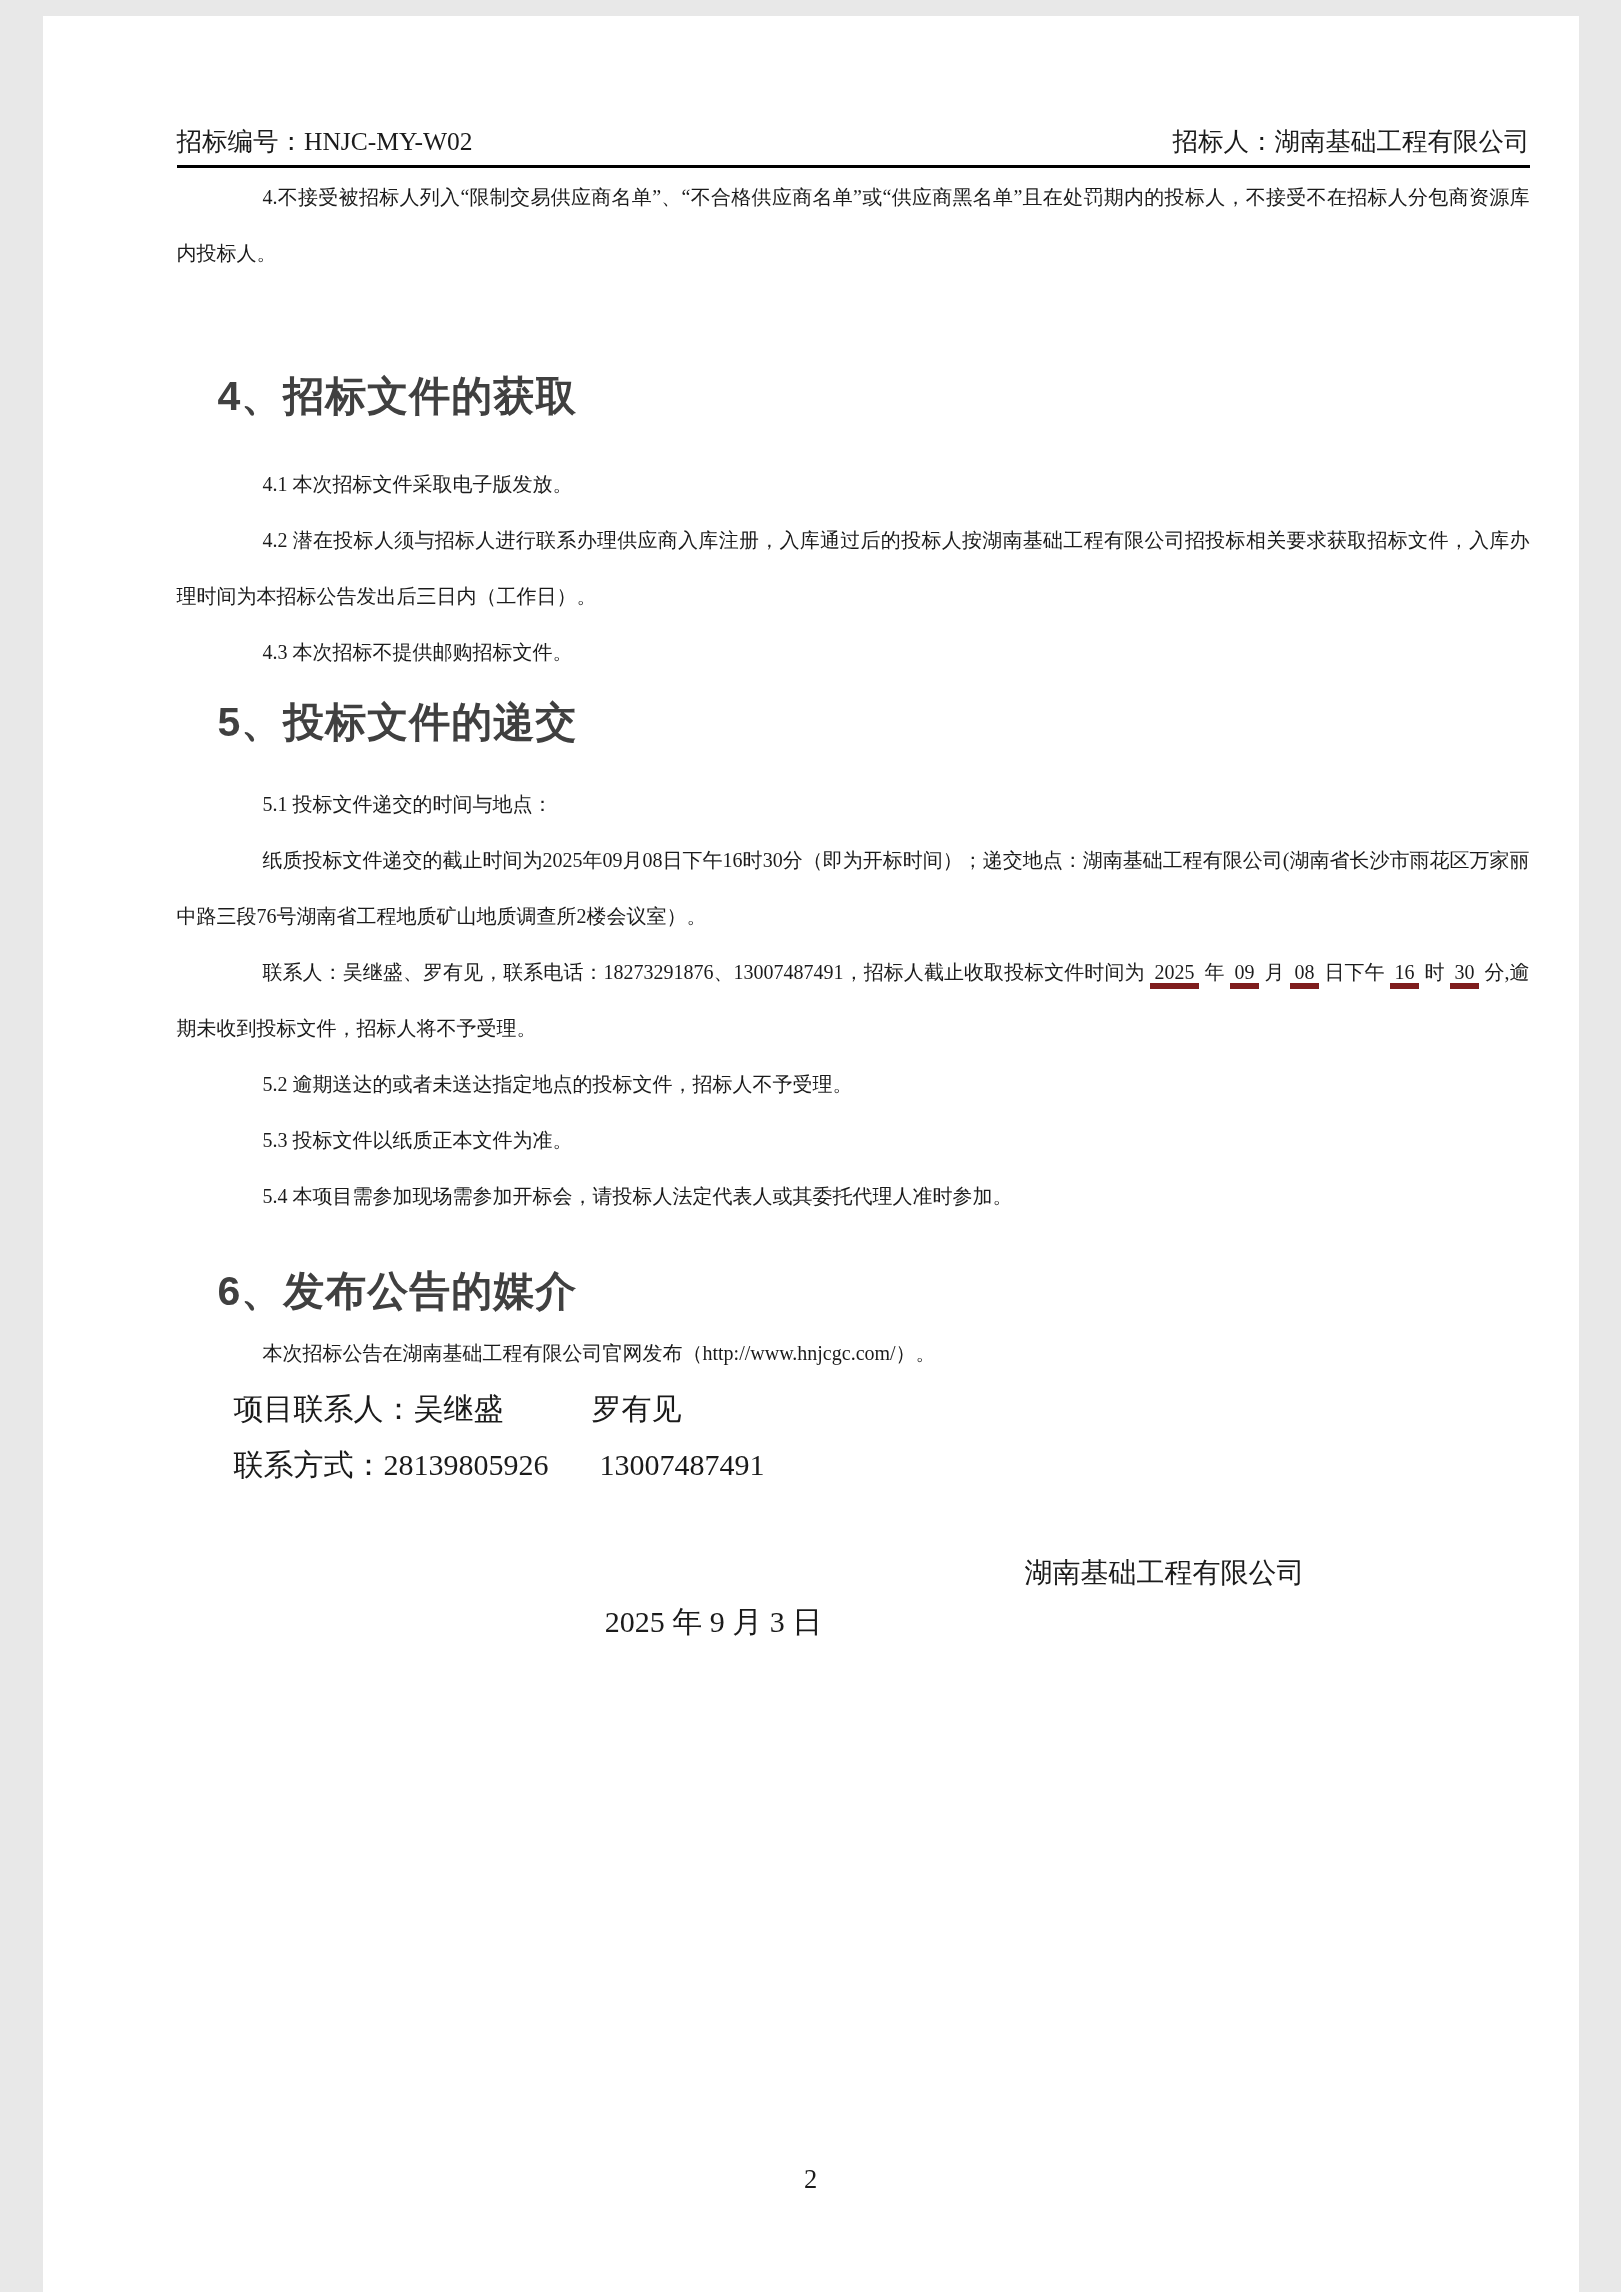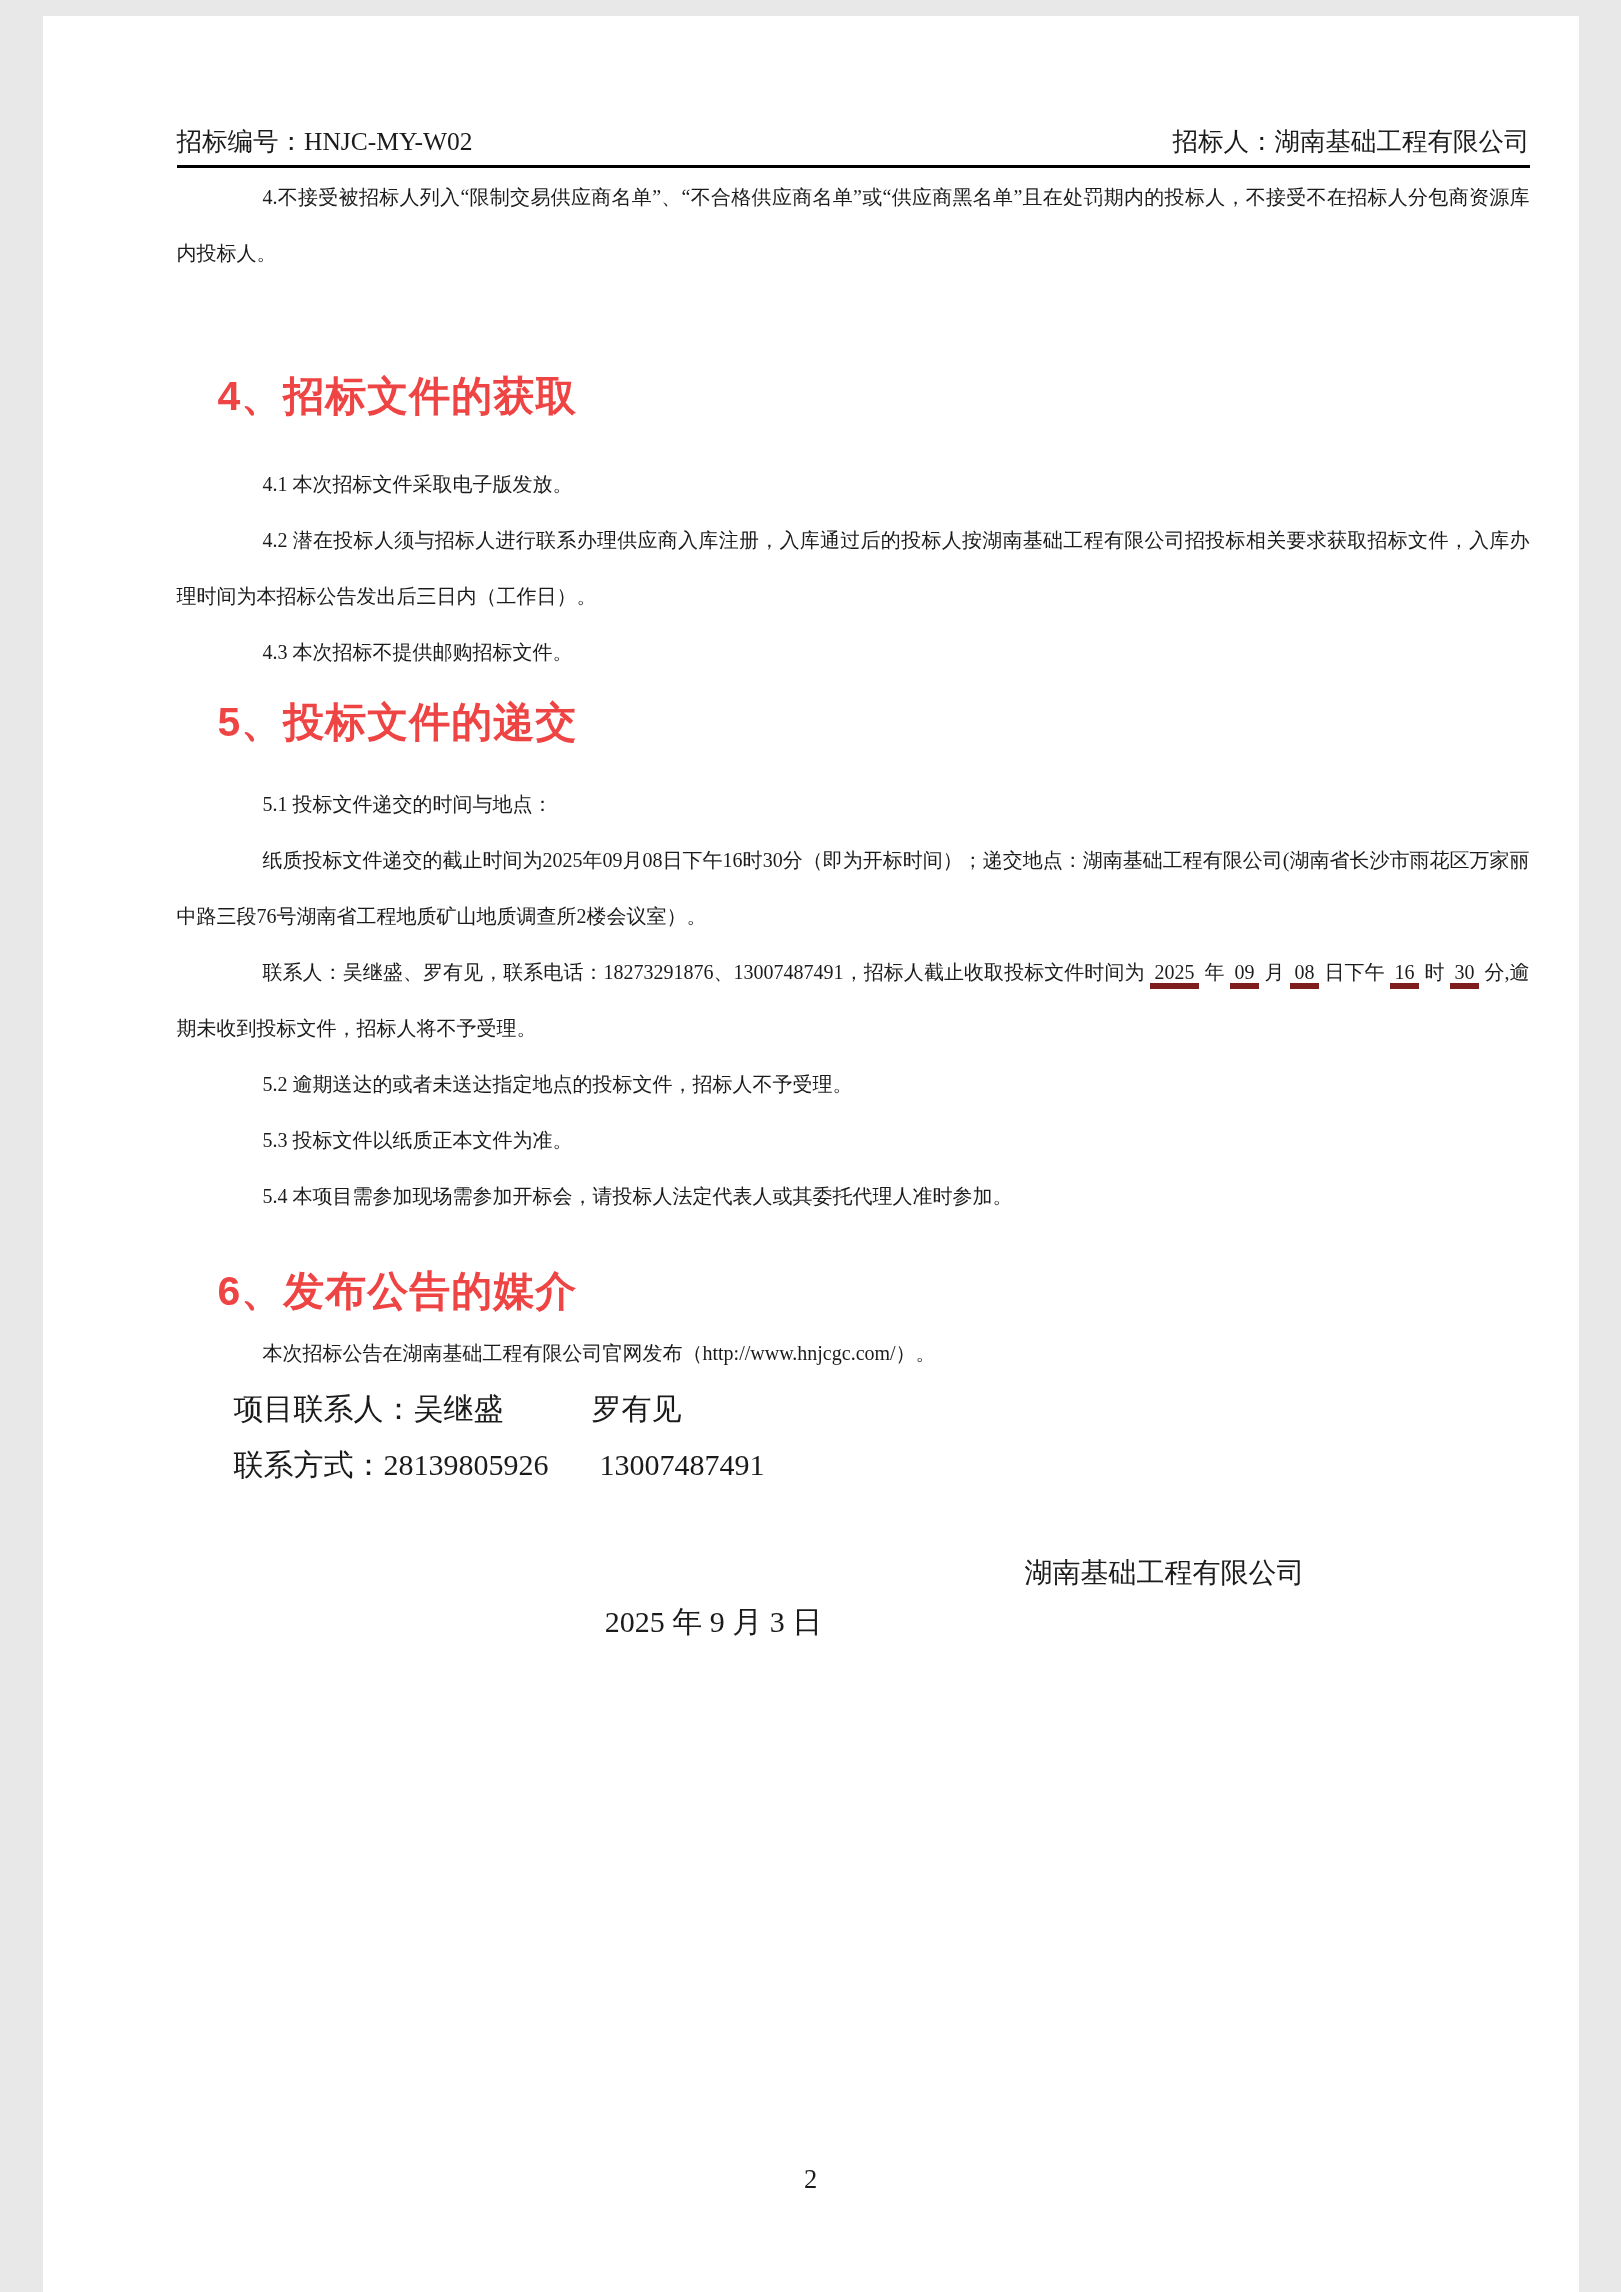--- a/index.html
+++ b/index.html
@@ -40,21 +40,21 @@
     margin: 0;
   }
   .ind { text-indent: 86px; }
   h2.sec {
     font-family: "Liberation Sans", "DejaVu Sans", sans-serif;
     font-weight: 700;
     font-size: 41px;
     line-height: 47px;
     letter-spacing: 1px;
     padding-left: 41px;
-    color: #ef4444;
+    color: #404040;
   }
   .sec-4 { margin-top: 92px; margin-bottom: 36px; }
   .sec-5 { margin-top: 18.6px; margin-bottom: 30px; }
   .sec-6 { margin-top: 44px; margin-bottom: 10.8px; }
   .sec-7 { margin-top: 46px; margin-bottom: 20.6px; }
   .u {
     border-bottom: 6px solid #7f1d1d;
     padding: 0 4.9px;
   }
   .contact-row {

